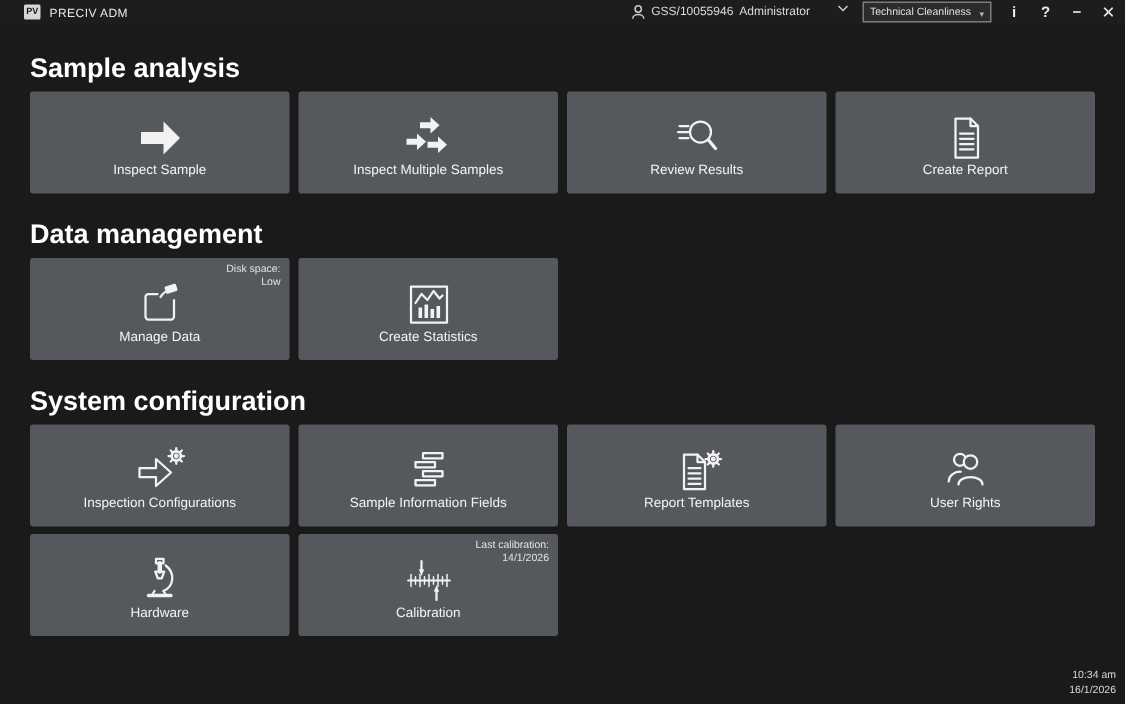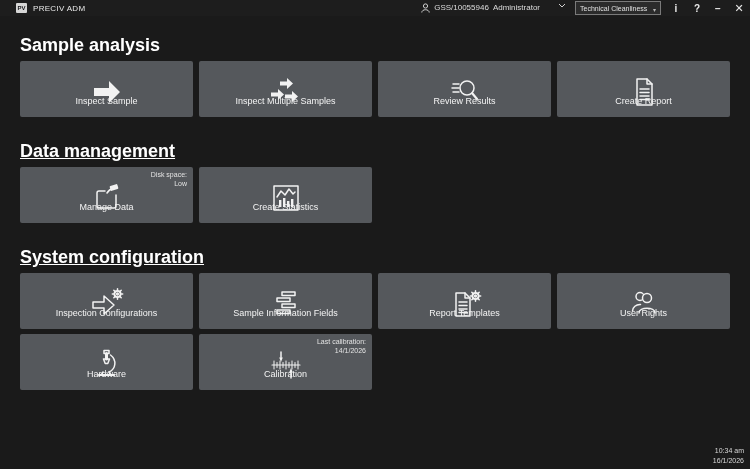--- a/index.html
+++ b/index.html
@@ -19,23 +19,23 @@
   .mode-select{width:76px;height:12px;background:#2b2b2b;border:1px solid #7a7a7a;
         display:flex;align-items:center;justify-content:space-between;padding:0 4px;
         font-size:7px;color:#e0e0e0;}
   .dd-arrow{font-size:6px;color:#b5b5b5;align-self:flex-end;line-height:8px;}
   .tb-icon{font-size:10px;color:#e8e8e8;width:12px;text-align:center;cursor:default;font-weight:bold;}
   .tb-icon.close{font-size:11px;font-weight:normal;}
   
   .content{padding:0 20px;}
   .section-title{font-size:18px;font-weight:600;color:#ffffff;margin:0;}
   .st-1{padding-top:19px;}
-  .st-2,.st-3{padding-top:24px;text-decoration:underline;}
+  .st-2,.st-3{padding-top:17px;}
   .tile-grid{display:grid;grid-template-columns:repeat(4,1fr);gap:5px 6px;margin-top:5px;}
-  .tile{height:56px;background:#55585c;border-radius:2px;position:relative;cursor:pointer;}
+  .tile{height:68px;background:#55585c;border-radius:2px;position:relative;cursor:pointer;}
   .tile-icon{position:absolute;top:13px;left:0;right:0;display:flex;justify-content:center;}
   .tile-icon svg{stroke:#f2f2f2;fill:none;stroke-width:1.5;stroke-linecap:round;stroke-linejoin:round;}
   .tile-label{position:absolute;bottom:11px;left:0;right:0;text-align:center;
               font-size:9px;color:#f4f4f4;}
   .tile-badge{position:absolute;top:3px;right:6px;text-align:right;font-size:7px;
               line-height:1.35;color:#e3e3e3;}
   
   .clock{position:absolute;right:6px;bottom:3px;text-align:right;font-size:7px;
          line-height:1.4;color:#d8d8d8;}
 </style>

